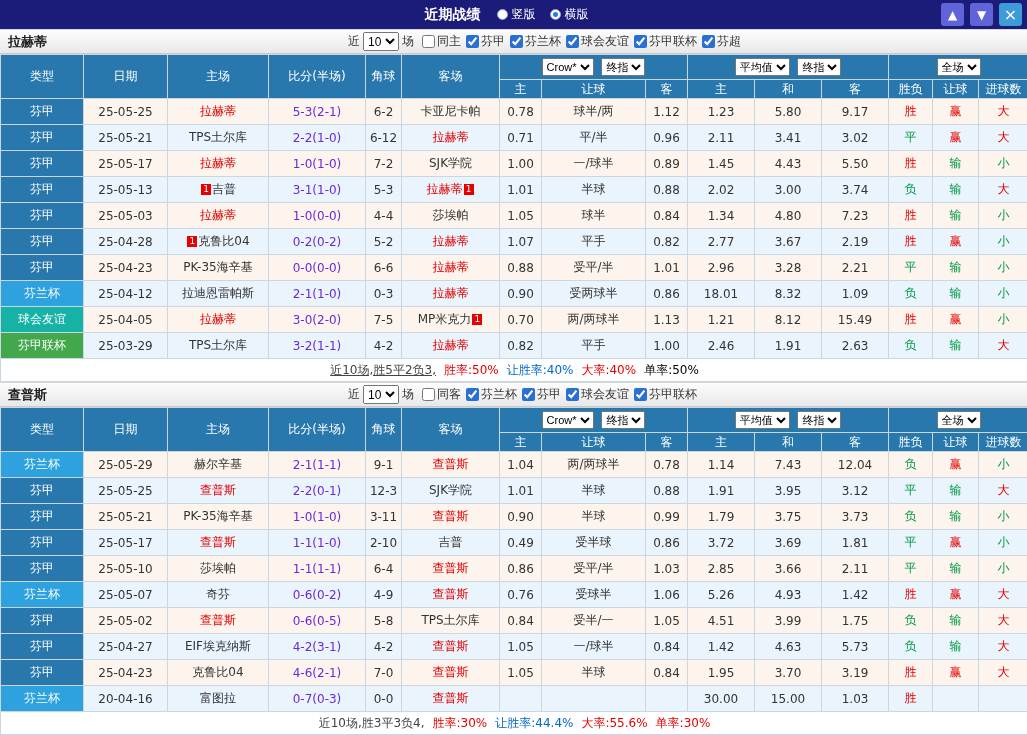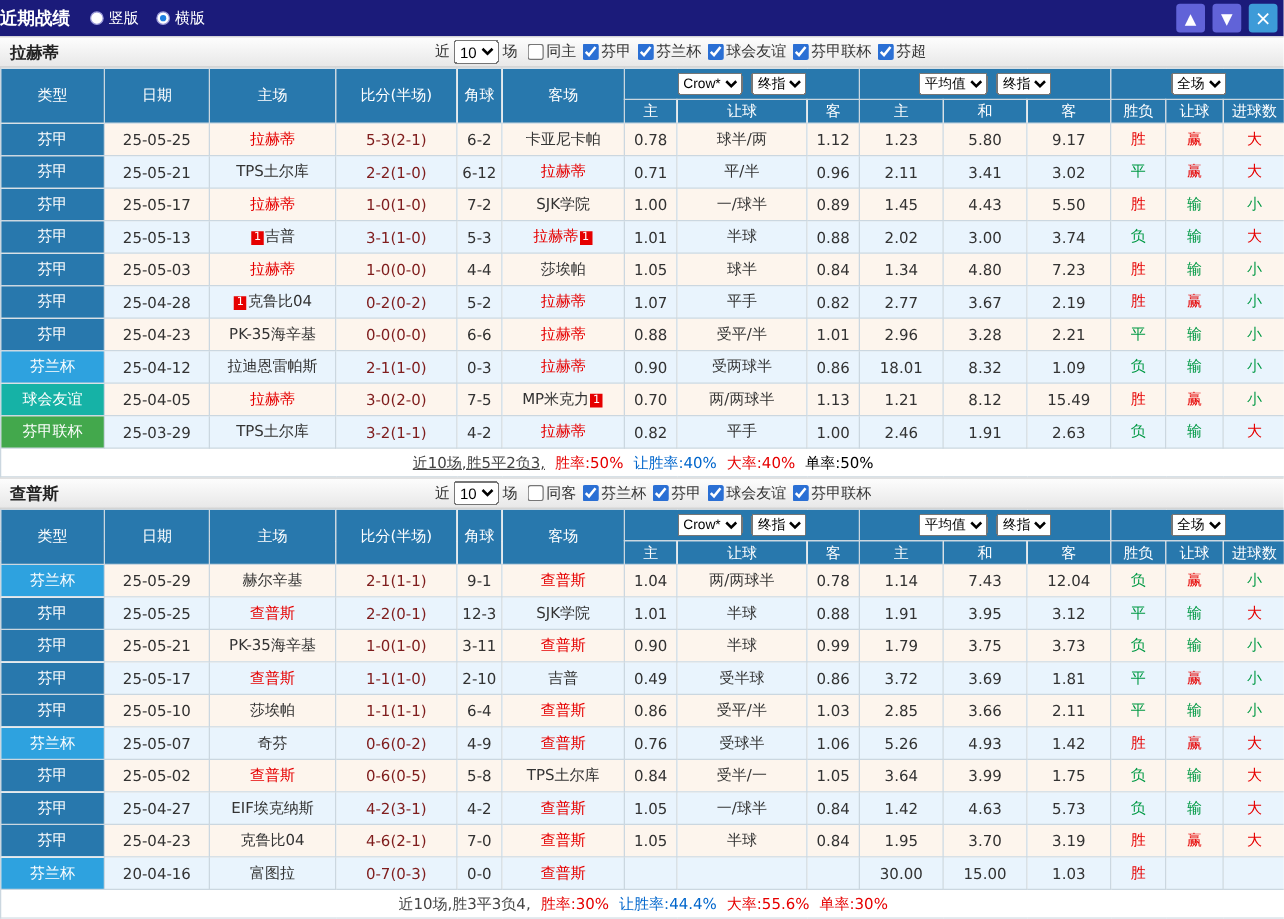--- a/index.html
+++ b/index.html
@@ -1,20 +1,20 @@
 <!DOCTYPE html>
 <html><head>
 <meta charset="utf-8">
 <style>
   *{box-sizing:border-box}
   html,body{margin:0;padding:0}
   body{width:1027px;background:#fff;font:12px "DejaVu Sans","Liberation Sans",sans-serif;color:#333}
 
   
-  .titlebar{height:29px;background:#1b1b7a;display:flex;align-items:center;position:relative;color:#fff}
+  .titlebar{height:29px;background:#1b1b7a;display:flex;align-items:center;justify-content:center;position:relative;color:#fff}
   .tb-title{font-weight:bold;font-size:14px;margin-right:16px}
   .tb-radio{display:flex;align-items:center;gap:4px;margin-right:14px;cursor:pointer;font-size:12px}
   .radio{width:11px;height:11px;border-radius:50%;background:#fff;border:1px solid #9a9ad8;display:inline-block;position:relative}
   .radio.sel::after{content:"";position:absolute;left:2px;top:2px;width:5px;height:5px;border-radius:50%;background:#1e7fe0}
   .tb-buttons{position:absolute;right:5px;top:3px;display:flex;gap:6px}
   .tb-btn{width:23px;height:23px;background:#6163d8;color:#fff;display:flex;align-items:center;justify-content:center;border-radius:3px;font-size:12px;cursor:pointer}
   .tb-btn.close{background:#3d9bd8;font-size:16px}
 
   
   .section-bar{height:25px;background:linear-gradient(#fdfdfd,#e8e8e8);border-bottom:1px solid #c9c9c9;border-top:1px solid #d8d8d8;display:flex;align-items:center;position:relative}
@@ -31,21 +31,21 @@
   tr.h1 th{height:25px}
   tr.h2 th{height:19px}
   .hdr-select{height:18px;font-size:11px;margin:0 2px;vertical-align:middle}
   tbody td{height:26px;font-size:12px;background:#fdf5ed}
   tr.even td{background:#e9f4fd}
   td.type-cell{color:#fff}
   td.t-fj{background:#2878ad !important}
   td.t-flb{background:#2ea2df !important}
   td.t-qhyy{background:#16b2a6 !important}
   td.t-fjlb{background:#43a84c !important}
-  td.score{color:#7f1d1d}
+  td.score{color:#6d28d9}
   td.team.self{color:#e60000}
   .card{display:inline-block;background:#e60000;color:#fff;font-size:9px;line-height:11px;width:10px;text-align:center;margin:0 1px;vertical-align:1px}
   tfoot td{height:23px;background:#fff;font-size:12px}
   .summary span{margin:0 4px}
 </style>
 </head>
 <body>
 
 <div class="titlebar">
   <span class="tb-title">近期战绩</span>
@@ -515,21 +515,21 @@
       <tr class="odd">
         <td class="type-cell t-fj">芬甲</td>
         <td>25-05-02</td>
         <td class="team self"><span class="nm">查普斯</span></td>
         <td class="score">0-6(0-5)</td>
         <td>5-8</td>
         <td class="team"><span class="nm">TPS土尔库</span></td>
         <td>0.84</td>
         <td>受半/一</td>
         <td>1.05</td>
-        <td>3.64</td>
+        <td>4.51</td>
         <td>3.99</td>
         <td>1.75</td>
         <td class="res" style="color: rgb(0, 153, 68);">负</td>
         <td class="res" style="color: rgb(0, 153, 68);">输</td>
         <td class="res" style="color: rgb(230, 0, 0);">大</td>
       </tr>
       <tr class="even">
         <td class="type-cell t-fj">芬甲</td>
         <td>25-04-27</td>
         <td class="team"><span class="nm">EIF埃克纳斯</span></td>

